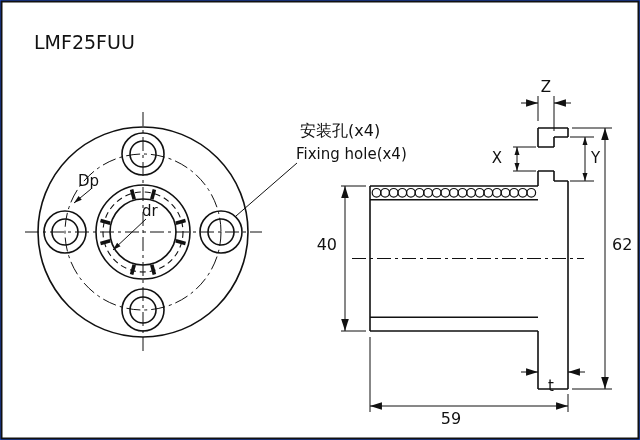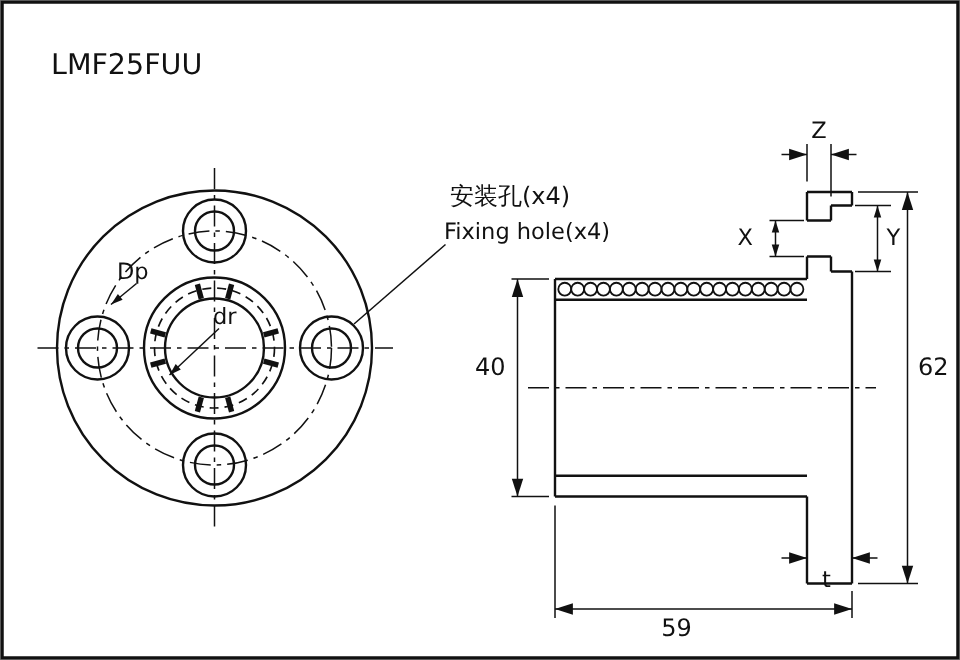--- a/index.html
+++ b/index.html
@@ -1,16 +1,16 @@
 <!DOCTYPE html>
 <html><head>
 <meta charset="utf-8">
 <style>
   html,body{margin:0;padding:0;background:#ffffff;}
-  .canvas{position:relative;width:640px;height:440px;background:#737373;overflow:hidden;text-align:center;}
+  .canvas{position:relative;width:640px;height:440px;background:#1d4ed8;overflow:hidden;text-align:center;}
   svg{display:block;}
   svg text{fill:#111;font-family:"DejaVu Sans","Liberation Sans",sans-serif;}
   .ln{stroke:#111;stroke-width:1.6;fill:none;stroke-linecap:butt;}
   .thin{stroke:#111;stroke-width:1;fill:none;}
   .cl{stroke:#111;stroke-width:1;fill:none;stroke-dasharray:14 4 3 4;}
   .dash{stroke:#111;stroke-width:1.1;fill:none;stroke-dasharray:6 4;}
   .dim{stroke:#111;stroke-width:1;fill:none;}
   .ball{stroke:#111;stroke-width:1.2;fill:none;}
   .tick{stroke:#111;stroke-width:3.6;}
   .t19{font-size:19px;}

